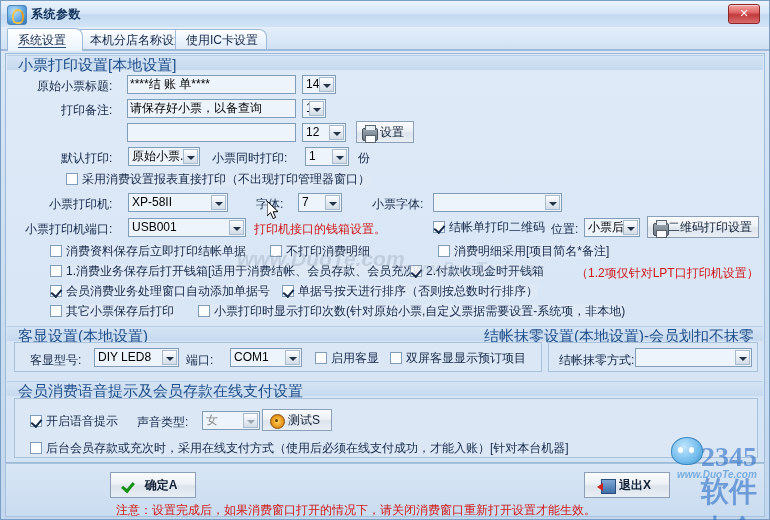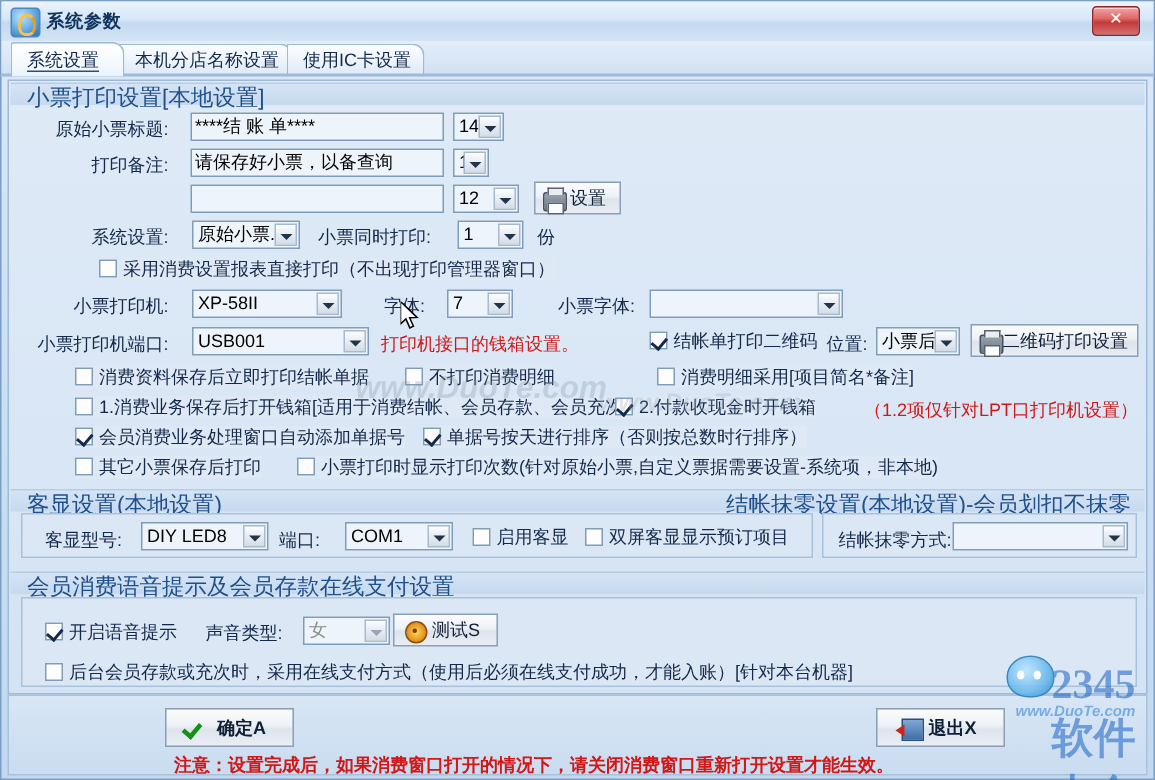--- a/index.html
+++ b/index.html
@@ -184,21 +184,21 @@
   .exit-ico:after{
     content:"";position:absolute;left:-5px;top:3px;width:0;height:0;
     border-top:4px solid transparent;border-bottom:4px solid transparent;
     border-right:6px solid #cc2222;
   }
   .cursor-arrow{
     position:absolute;width:0;height:0;pointer-events:none;
   }
   .cursor-arrow svg{display:block;}
   .footnote{
-    position:absolute;font-size:12px;color:#d01818;white-space:nowrap;font-weight:bold;
+    position:absolute;font-size:12px;color:#d01818;white-space:nowrap;
   }
   
   .wm{
     position:absolute;pointer-events:none;opacity:.28;
     color:#7f8fa3;font-style:italic;font-weight:bold;white-space:nowrap;
   }
   .wm2{
     position:absolute;pointer-events:none;opacity:.55;
   }
   .wm-logo-text{
@@ -232,21 +232,21 @@
       <div class="bk"></div>
     </div>
 
   <div class="tabstrip">
     <div class="tab active" style="left:6px;min-width:56px;">
       <span class="lbl" style="position:static;">系统设置</span>
     </div>
     <div class="tab" style="left:78px;">
       <span class="lbl" style="position:static;">本机分店名称设置</span>
     </div>
-    <div class="tab" style="left:190px;">
+    <div class="tab" style="left:174px;">
       <span class="lbl" style="position:static;">使用IC卡设置</span>
     </div>
   </div>
   <div class="tabline"></div>
 
   <div class="content">
 
     <div class="grp-bar" style="left:1px;top:1px;width:756px;"></div>
     <div class="grp-title" style="left:12px;top:2px;">小票打印设置[本地设置]</div>
 
@@ -267,21 +267,21 @@
     <div class="txt empty" style="left:121px;top:69px;width:169px;"></div>
     <div class="combo" style="left:296px;top:69px;width:44px;">
       <span class="cval">12</span>
       <span class="arw"></span>
     </div>
     <div class="btn" style="left:350px;top:67px;width:58px;height:22px;line-height:21px;padding-left:14px;">
       <span class="printer-ico" style="left:5px;top:6px;"></span>
       <span>设置</span>
     </div>
 
-    <div class="lbl" style="left:55px;top:96px;">系统设置:</div>
+    <div class="lbl" style="left:55px;top:96px;">默认打印:</div>
     <div class="combo" style="left:122px;top:93px;width:72px;">
       <span class="cval">原始小票..</span>
       <span class="arw"></span>
     </div>
     <div class="lbl" style="left:206px;top:96px;">小票同时打印:</div>
     <div class="combo" style="left:299px;top:93px;width:44px;">
       <span class="cval">1</span>
       <span class="arw"></span>
     </div>
     <div class="lbl" style="left:352px;top:96px;">份</div>

